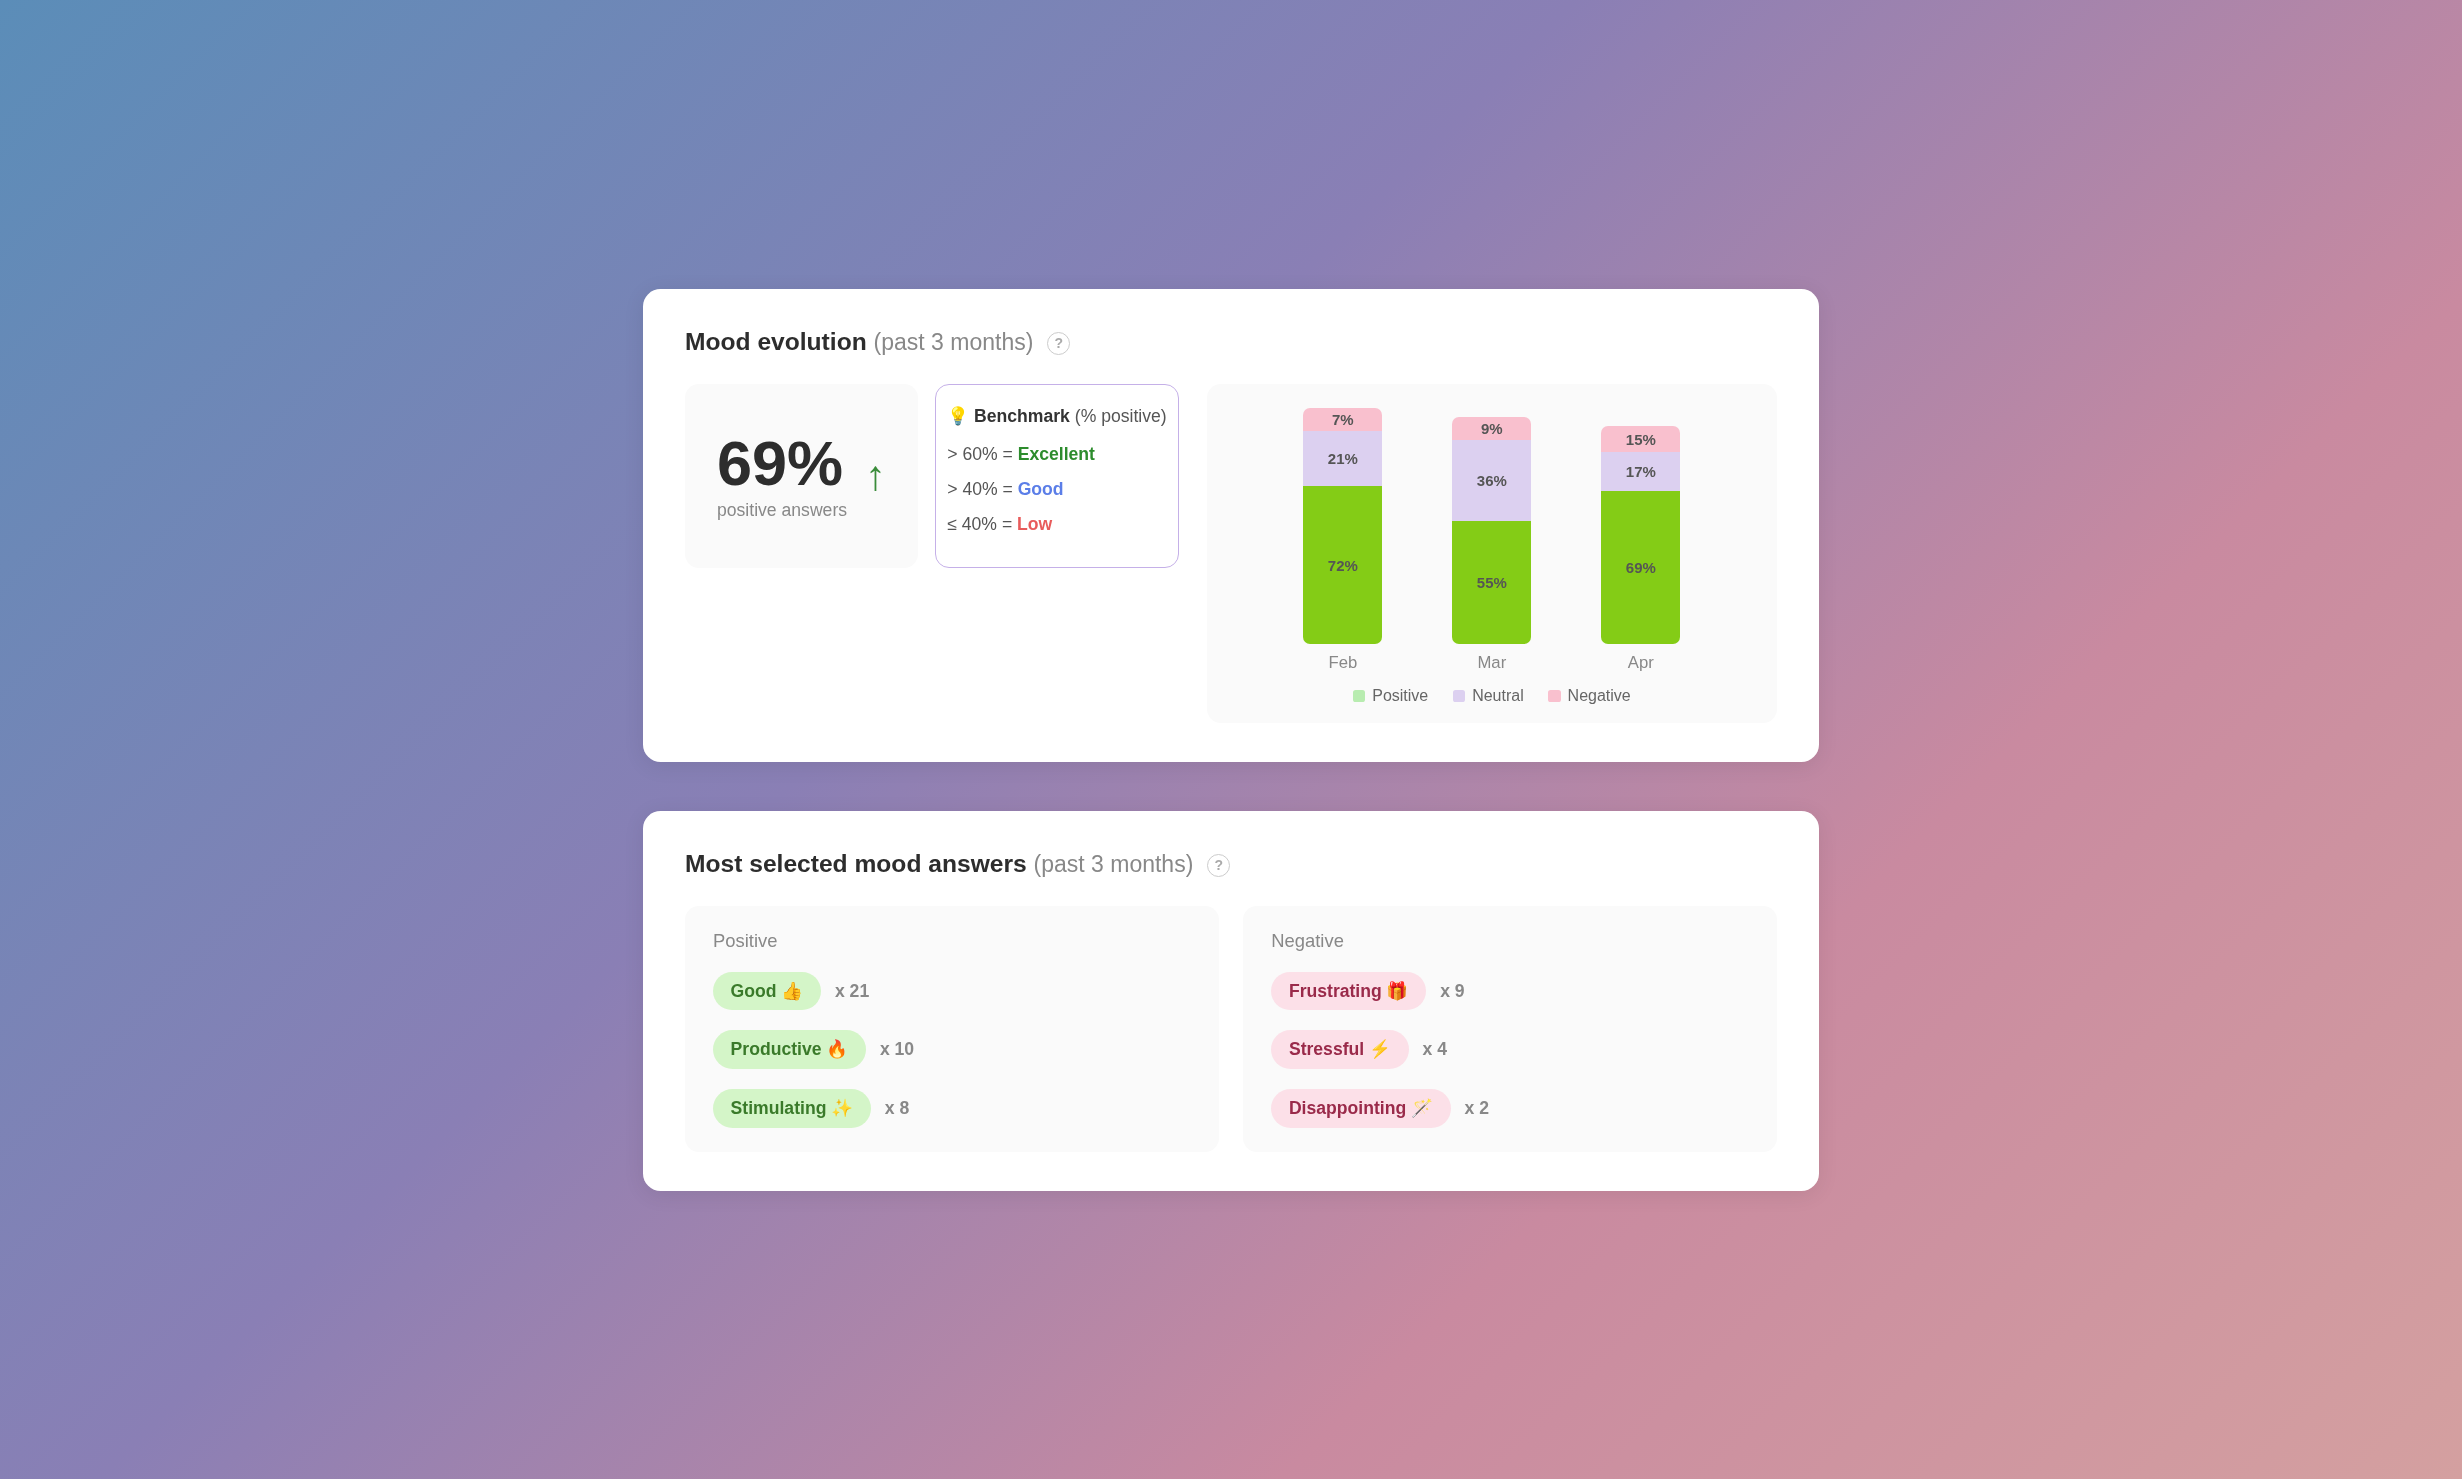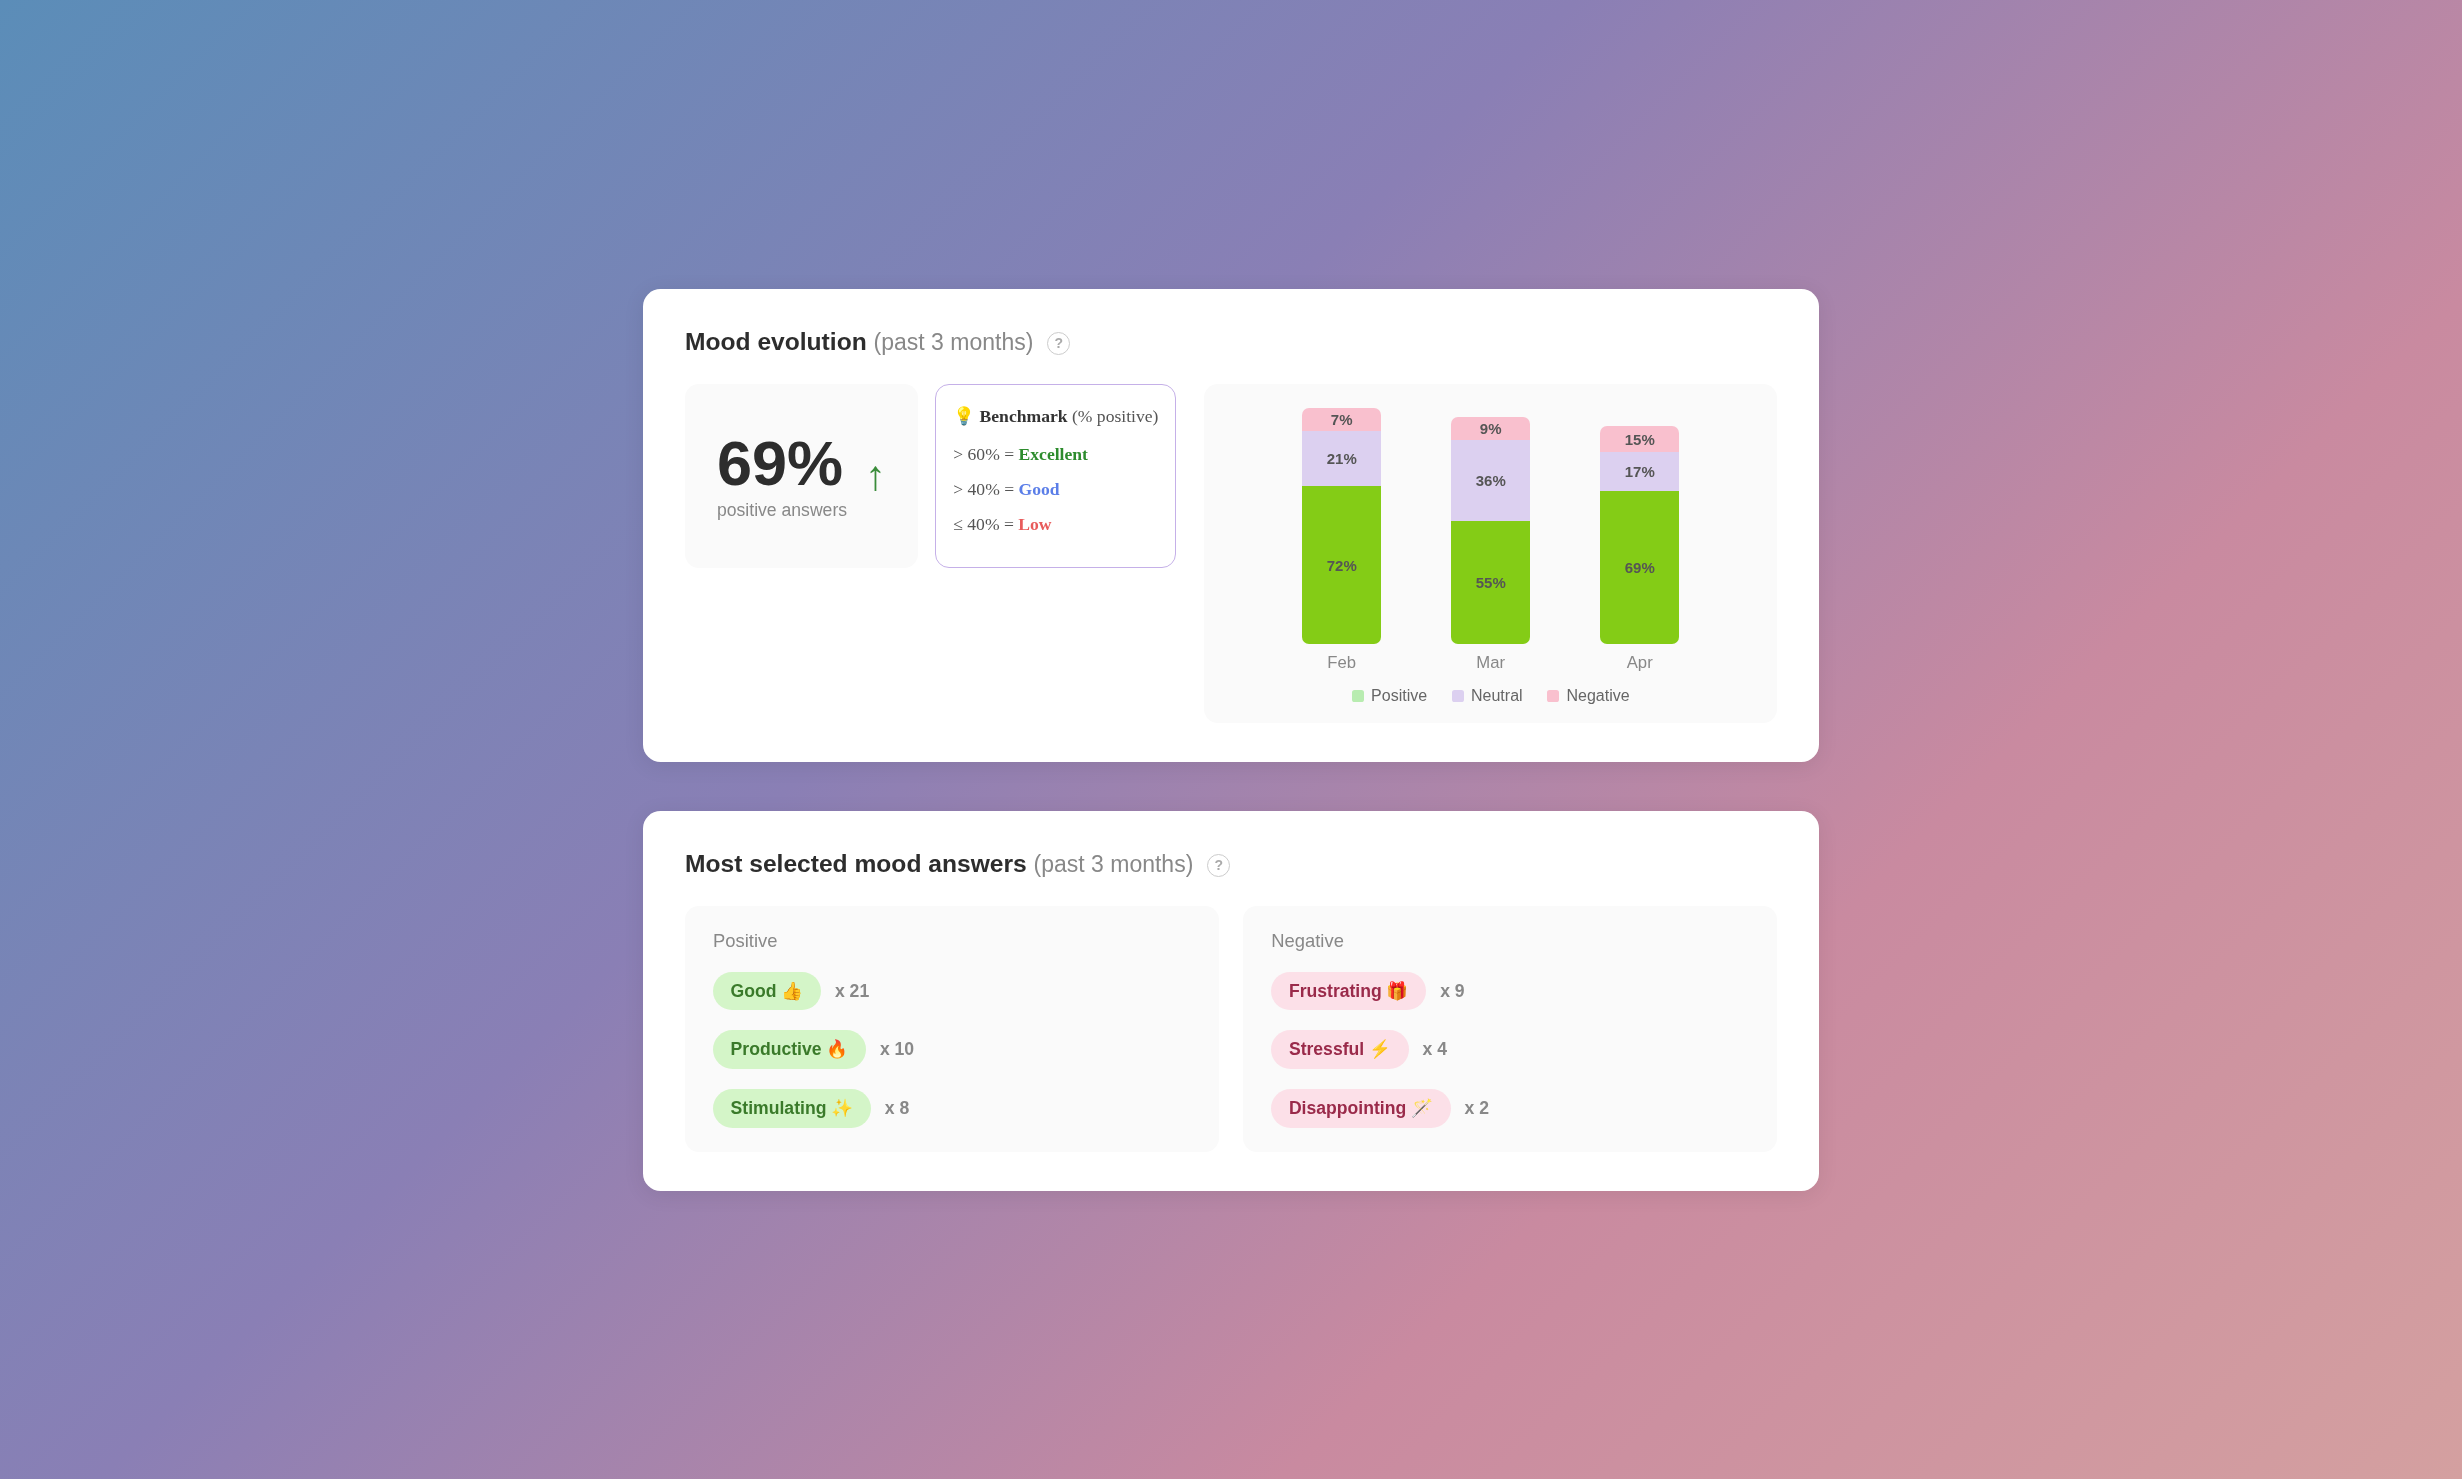--- a/index.html
+++ b/index.html
@@ -95,23 +95,22 @@
 
     .percentage-label {
       font-size: 17.6px;
       color: #888;
       margin-top: 5.3px;
     }
 
     .benchmark-box {
       border: 1.8px solid #c5b0e8;
       border-radius: 14px;
-      padding: 21px 17px;
+      padding: 21px 11px;
       background: #fff;
-      font-family: Liberation Serif, serif;
     }
 
     .benchmark-title {
       font-size: 17.6px;
       color: #555;
       margin-bottom: 14px;
     }
 
     .benchmark-title strong {
       font-weight: 700;

